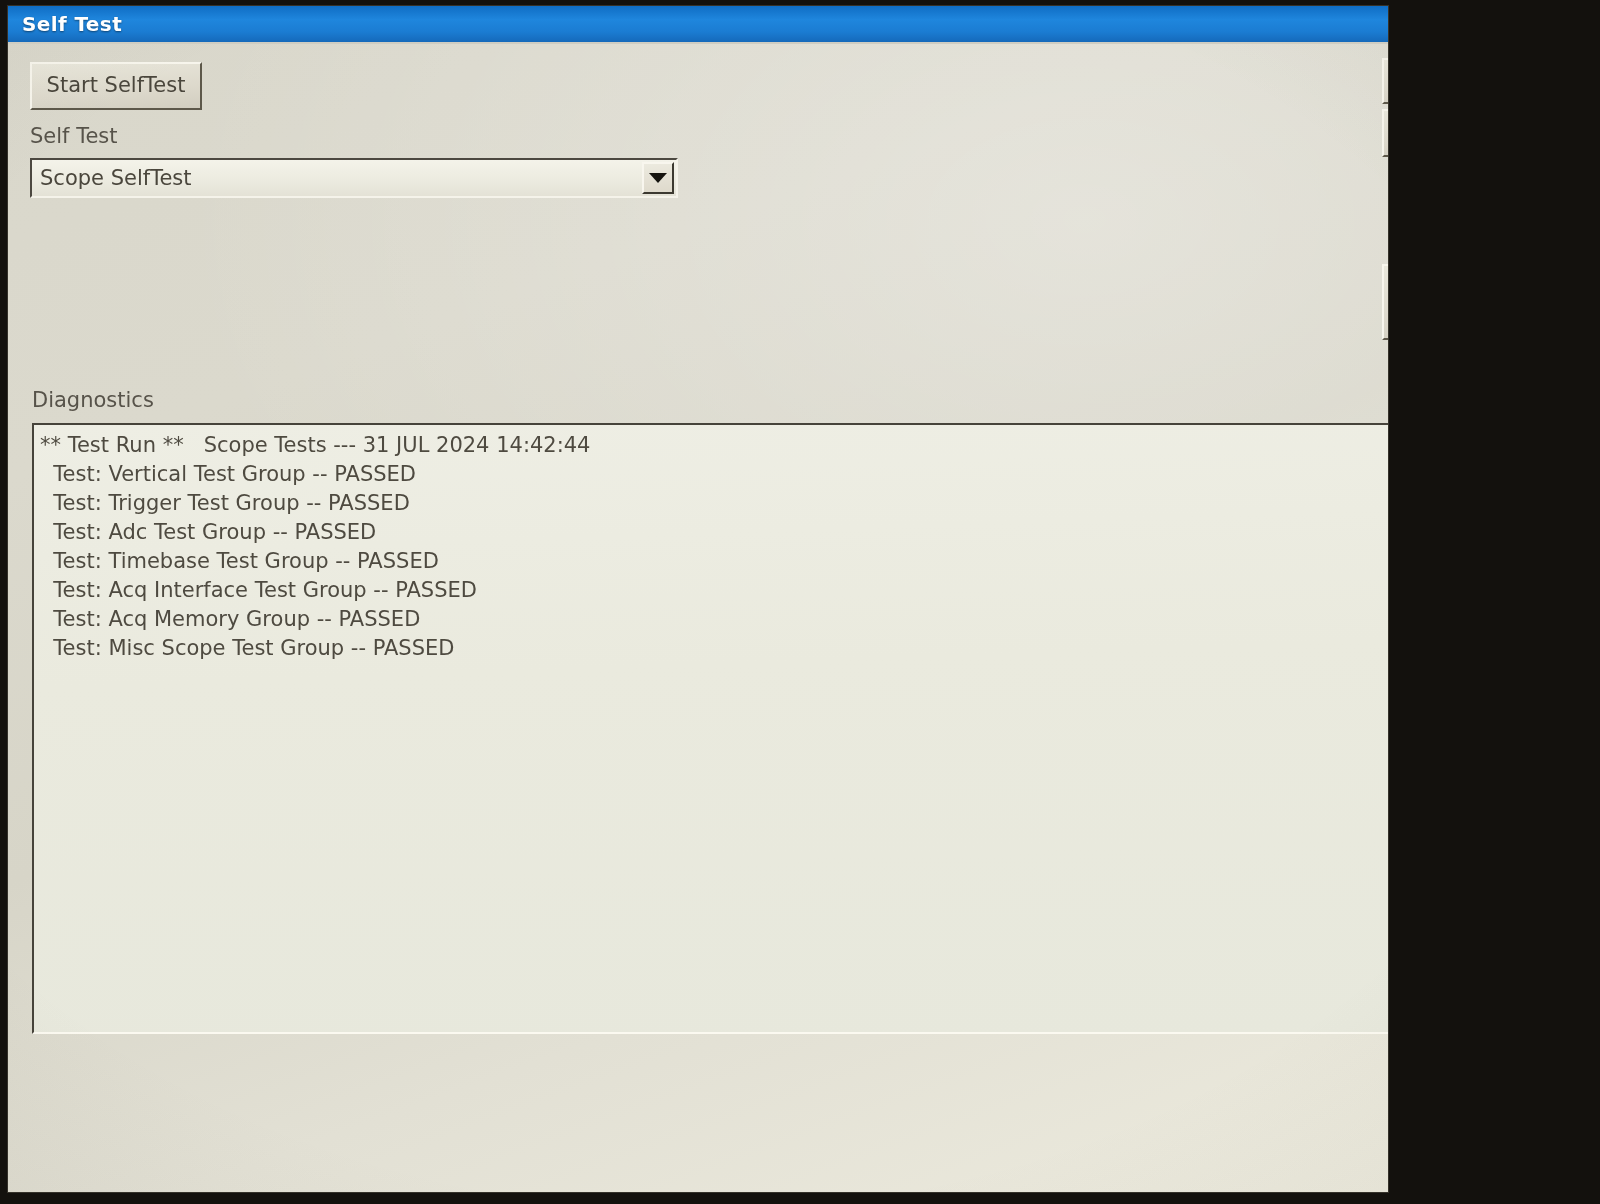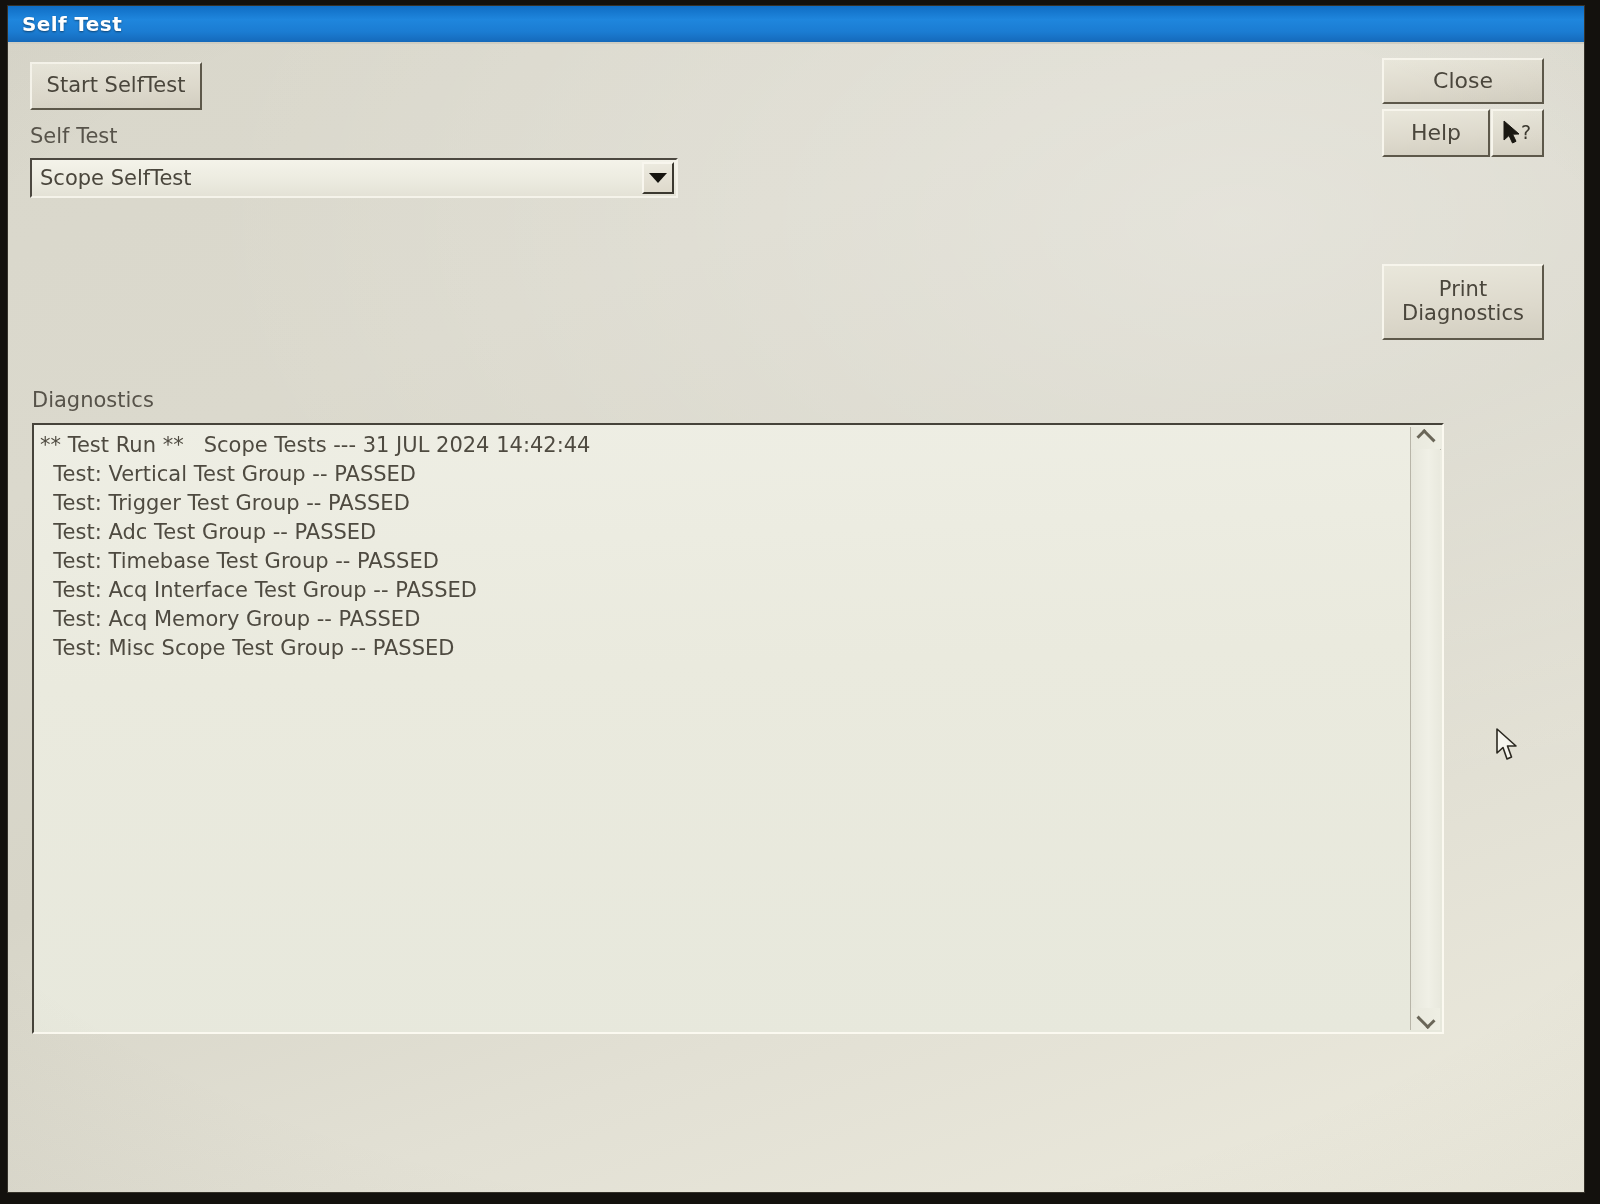--- a/index.html
+++ b/index.html
@@ -20,21 +20,21 @@
     left: 0; top: 0;
     width: 1600px; height: 1204px;
     background: #13110d;
   }
 
   
   #app-window {
     position: absolute;
     left: 8px;
     top: 6px;
-    width: 1576px;
+    width: 1380px;
     height: 1186px;
     background:
       radial-gradient(120% 90% at 78% 18%, rgba(255,255,255,0.30) 0%, rgba(255,255,255,0.0) 55%),
       linear-gradient(160deg, #d9d7cb 0%, #dbd9cd 28%, #d7d5c8 52%, #e2e0d4 74%, #eceadd 100%);
     box-shadow: 0 0 0 1px #35322a;
     overflow: hidden;
   }
 
   
   #app-window::after {

